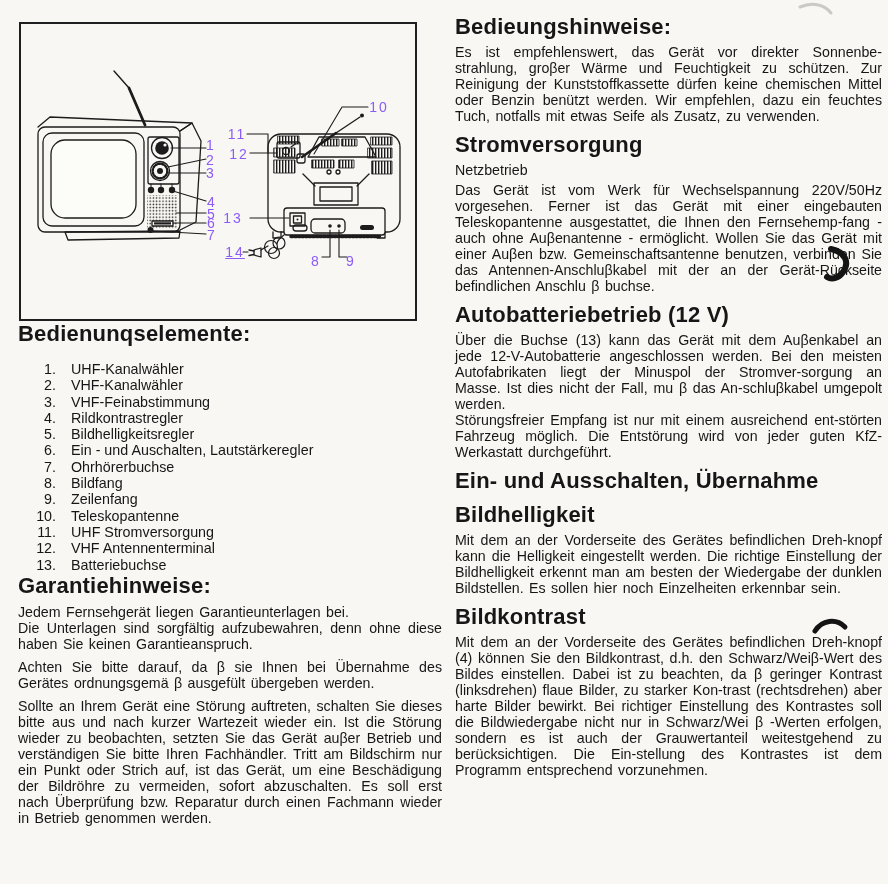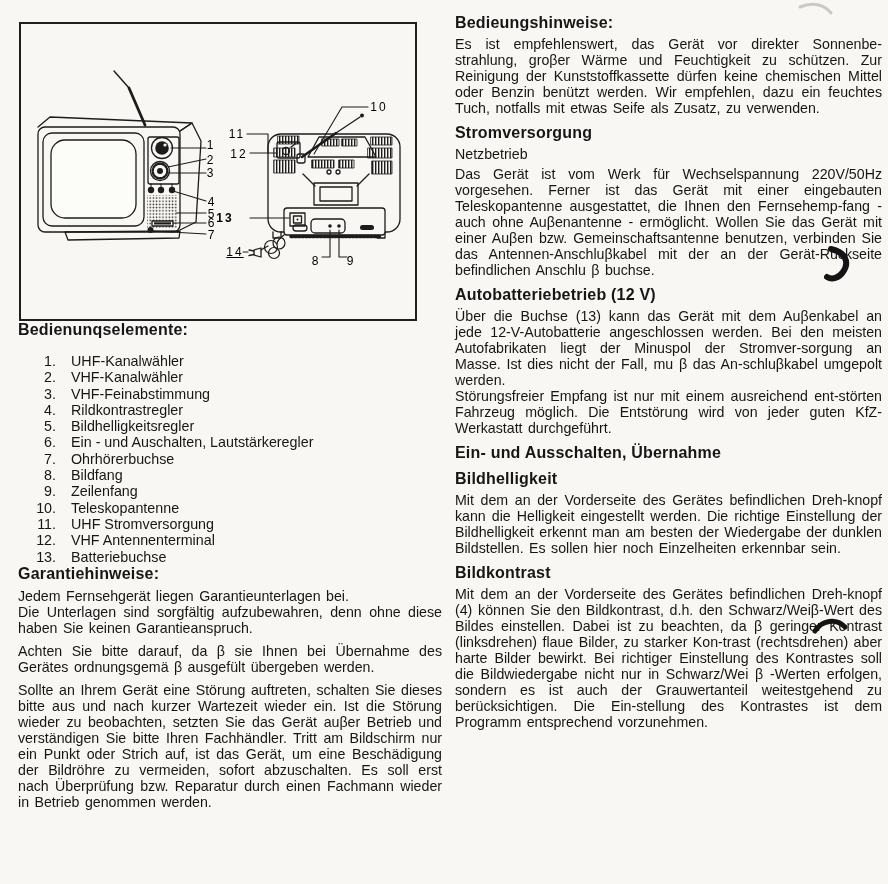--- a/index.html
+++ b/index.html
@@ -8,24 +8,24 @@
     background:#f8f7f3; color:#161616;
     font-family:"Liberation Sans","DejaVu Sans",sans-serif;
   }
   .col-left  { position:absolute; left:18px; top:0; width:424px; }
   .col-right { position:absolute; left:455px; top:10px; width:427px; }
 
   .figure-box { position:relative; margin:22px 0 0 1px; width:394px; height:295px;
                 border:2.5px solid #1f1f1f; background:#f8f7f3; }
   .figure-box svg { position:absolute; left:0; top:0; }
   .callout { position:absolute; transform:translate(-50%,-50%);
-             font-size:12px; line-height:10px; letter-spacing:2px;
-             color:#000000; white-space:nowrap; }
-
-  h2.heading { font-size:16px; font-weight:bold; margin:0; letter-spacing:0.2px; }
+             font-size:14px; line-height:10px; letter-spacing:2px;
+             color:#8b5cf6; white-space:nowrap; }
+
+  h2.heading { font-size:22px; font-weight:bold; margin:0; letter-spacing:0.2px; }
   .controls-heading { margin-top:40px; }
   .warranty-heading { margin-top:17px; }
 
   .controls-list { list-style:none; margin:14px 0 0 0; padding:0;
                    font-size:14.3px; line-height:16.3px; }
   .controls-list li { display:flex; }
   .controls-list .num { width:38px; text-align:right; flex:none; }
   .controls-list .lbl { margin-left:15px; }
 
   .para { font-size:14.2px; line-height:16px; text-align:justify;
@@ -168,21 +168,21 @@
       <span class="callout" style="left:190px; top:149px;">3</span>
       <span class="callout" style="left:191px; top:178px;">4</span>
       <span class="callout" style="left:191px; top:190px;">5</span>
       <span class="callout" style="left:191px; top:199px;">6</span>
       <span class="callout" style="left:191px; top:211px;">7</span>
       <span class="callout" style="left:295px; top:237px;">8</span>
       <span class="callout" style="left:330px; top:237px;">9</span>
       <span class="callout" style="left:358px; top:83px;">10</span>
       <span class="callout" style="left:216px; top:110px;">11</span>
       <span class="callout" style="left:218px; top:130px;">12</span>
-      <span class="callout" style="left:204px; top:194px;font-weight:bold;">13</span>
+      <span class="callout" style="left:212px; top:194px;">13</span>
       <span class="callout" style="left:214px; top:228px;text-decoration:underline;">14</span>
     </figure>
 
     <h2 class="heading controls-heading">Bedienunqselemente:</h2>
 
     <ol class="controls-list">
       <li>
           <span class="num">1.</span>
           <span class="lbl">UHF-Kanalwähler</span>
         </li>

